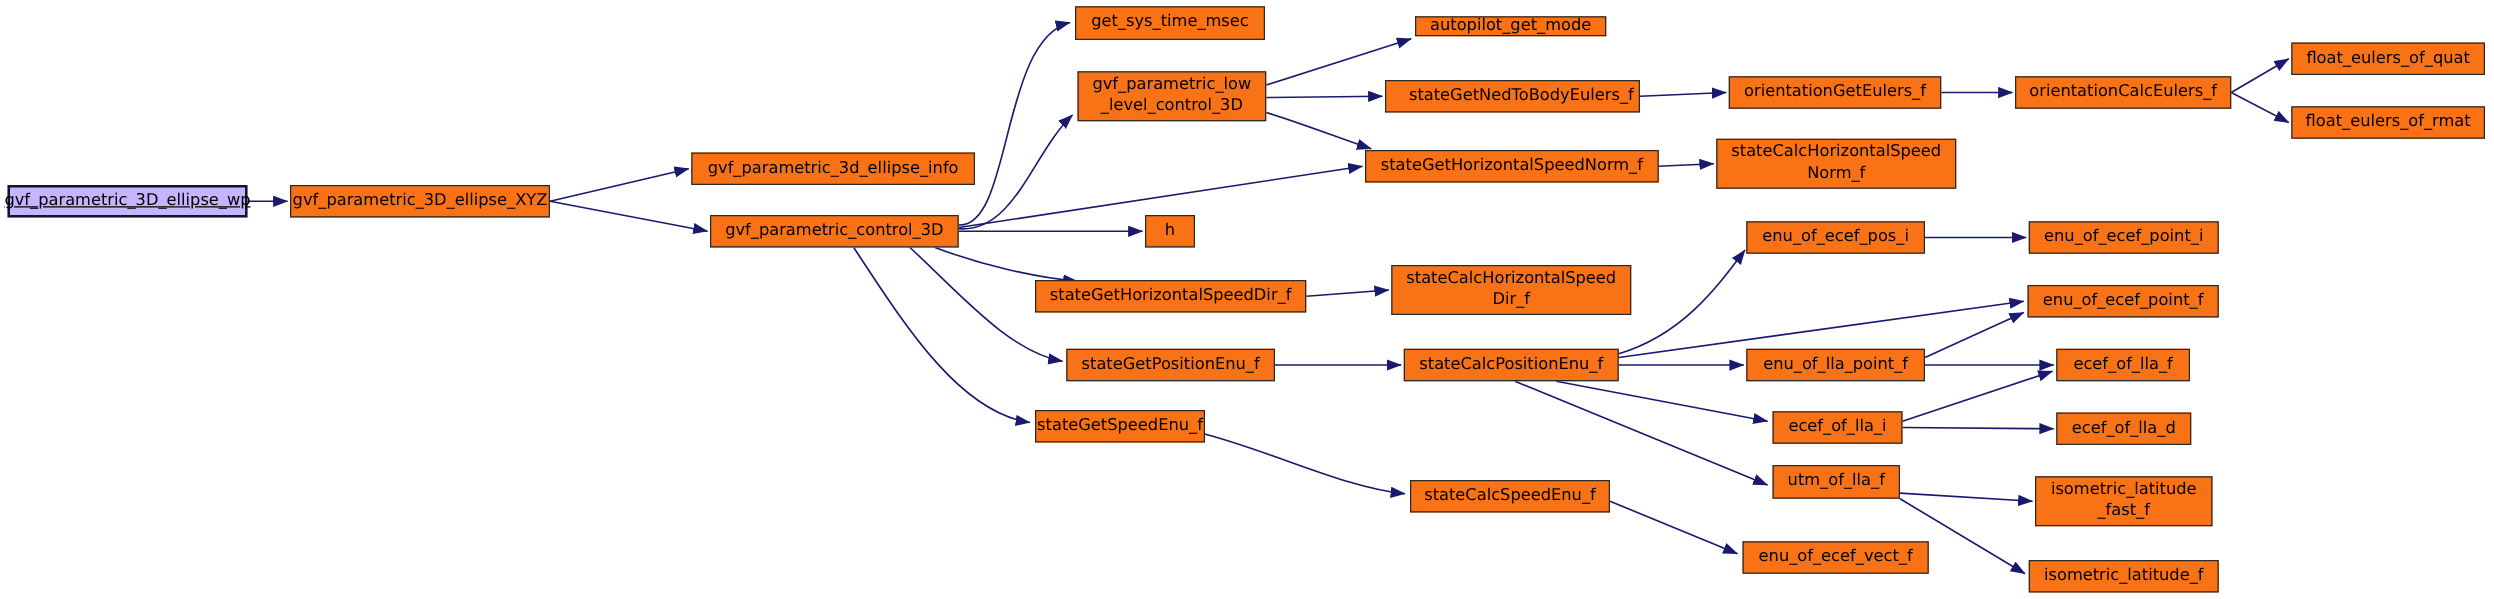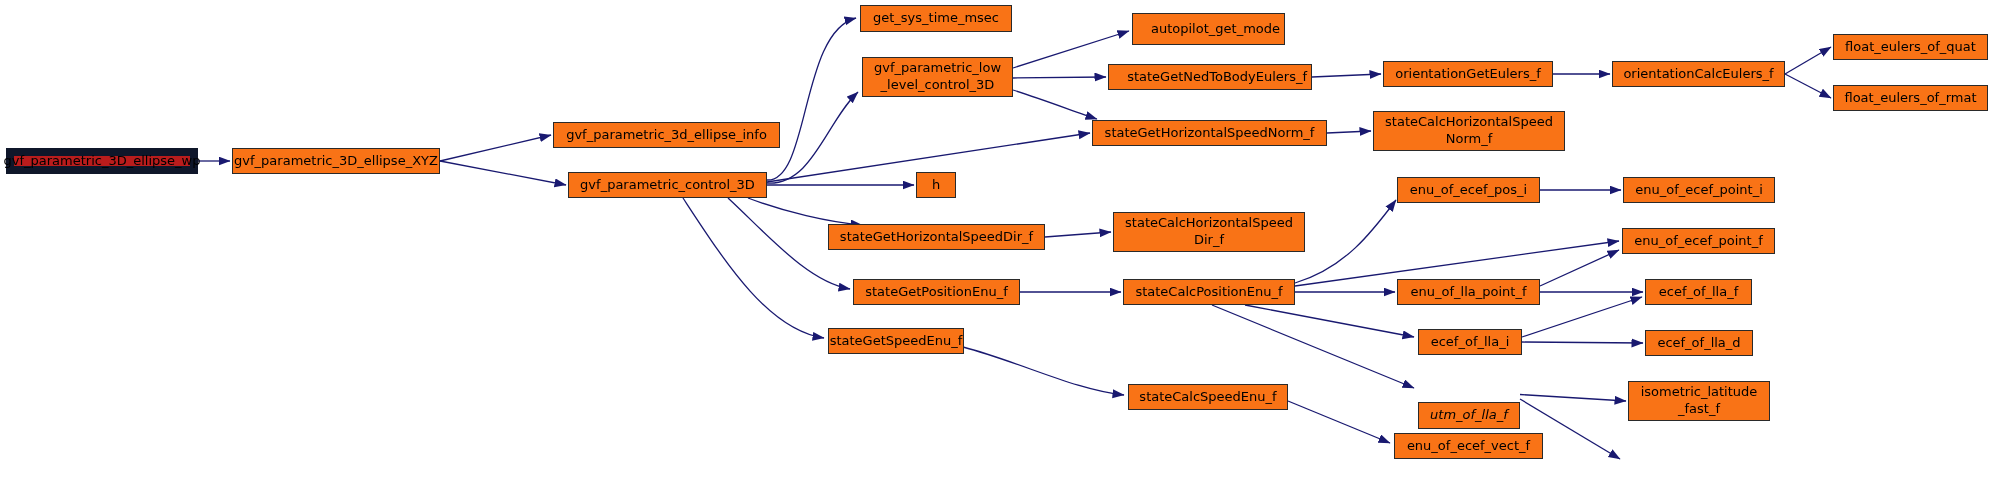--- a/index.html
+++ b/index.html
@@ -19,23 +19,24 @@
     background:#f97316;
     border:1.5px solid #2a2a2a;
     display:flex;align-items:center;justify-content:center;
     font-size:13px;color:#000;
     text-align:center;
     line-height:1.3;
     cursor:pointer;
   }
   .node .lbl{white-space:pre-line;padding:0 4px;}
   .node.root{
-    background:#b91c1c;
-    border:8px solid #0f172a;
+    background:#c4b5fd;
+    border:2px solid #0f172a;
     cursor:default;
+    text-decoration:underline;
   }
 </style>
 </head>
 <body>
 
 <div class="canvas">
   <svg id="edges" viewBox="0 0 1995 479" xmlns="http://www.w3.org/2000/svg">
     <defs>
       <marker id="arrow" markerUnits="userSpaceOnUse" markerWidth="14" markerHeight="11" refX="11.5" refY="4.5" orient="auto">
         <path d="M0,0 L12,4.5 L0,9 Z" fill="#191970"></path>
@@ -101,21 +102,21 @@
       </div>
       <div class="node" style="left: 828px; top: 224px; width: 217px; height: 26px;">
         <span class="lbl">stateGetHorizontalSpeedDir_f</span>
       </div>
       <div class="node" style="left: 853px; top: 279px; width: 167px; height: 26px;">
         <span class="lbl">stateGetPositionEnu_f</span>
       </div>
       <div class="node" style="left: 828px; top: 328px; width: 136px; height: 26px;">
         <span class="lbl">stateGetSpeedEnu_f</span>
       </div>
-      <div class="node" style="left: 1132px; top: 13px; width: 153px; height: 32px; justify-content: flex-end;">
+      <div class="node" style="left: 1132px; top: 13px; width: 153px; height: 16px;">
         <span class="lbl">autopilot_get_mode</span>
       </div>
       <div class="node" style="left: 1108px; top: 64px; width: 204px; height: 26px; justify-content: flex-end;">
         <span class="lbl">stateGetNedToBodyEulers_f</span>
       </div>
       <div class="node" style="left: 1092px; top: 120px; width: 235px; height: 26px;">
         <span class="lbl">stateGetHorizontalSpeedNorm_f</span>
       </div>
       <div class="node" style="left: 1113px; top: 212px; width: 192px; height: 40px;">
         <span class="lbl">stateCalcHorizontalSpeed
@@ -136,21 +137,21 @@
       </div>
       <div class="node" style="left: 1397px; top: 177px; width: 143px; height: 26px;">
         <span class="lbl">enu_of_ecef_pos_i</span>
       </div>
       <div class="node" style="left: 1397px; top: 279px; width: 143px; height: 26px; text-align: right;">
         <span class="lbl">enu_of_lla_point_f</span>
       </div>
       <div class="node" style="left: 1418px; top: 329px; width: 104px; height: 26px;">
         <span class="lbl">ecef_of_lla_i</span>
       </div>
-      <div class="node" style="left: 1418px; top: 402px; width: 102px; height: 27px; font-style: italic;">
+      <div class="node" style="left: 1418px; top: 372px; width: 102px; height: 27px;">
         <span class="lbl">utm_of_lla_f</span>
       </div>
       <div class="node" style="left: 1394px; top: 433px; width: 149px; height: 26px;">
         <span class="lbl">enu_of_ecef_vect_f</span>
       </div>
       <div class="node" style="left: 1612px; top: 61px; width: 173px; height: 26px;">
         <span class="lbl">orientationCalcEulers_f</span>
       </div>
       <div class="node" style="left: 1623px; top: 177px; width: 152px; height: 26px;">
         <span class="lbl">enu_of_ecef_point_i</span>
@@ -161,20 +162,23 @@
       <div class="node" style="left: 1645px; top: 279px; width: 107px; height: 26px;">
         <span class="lbl">ecef_of_lla_f</span>
       </div>
       <div class="node" style="left: 1645px; top: 330px; width: 108px; height: 26px;">
         <span class="lbl">ecef_of_lla_d</span>
       </div>
       <div class="node" style="left: 1628px; top: 381px; width: 142px; height: 40px;">
         <span class="lbl">isometric_latitude
 _fast_f</span>
       </div>
+      <div class="node" style="left: 1623px; top: 448px; width: 152px; height: 26px;">
+        <span class="lbl">isometric_latitude_f</span>
+      </div>
       <div class="node" style="left: 1833px; top: 34px; width: 155px; height: 26px;">
         <span class="lbl">float_eulers_of_quat</span>
       </div>
       <div class="node" style="left: 1833px; top: 85px; width: 155px; height: 26px;">
         <span class="lbl">float_eulers_of_rmat</span>
       </div>
     </div>
 </div>
 
 </body></html>

